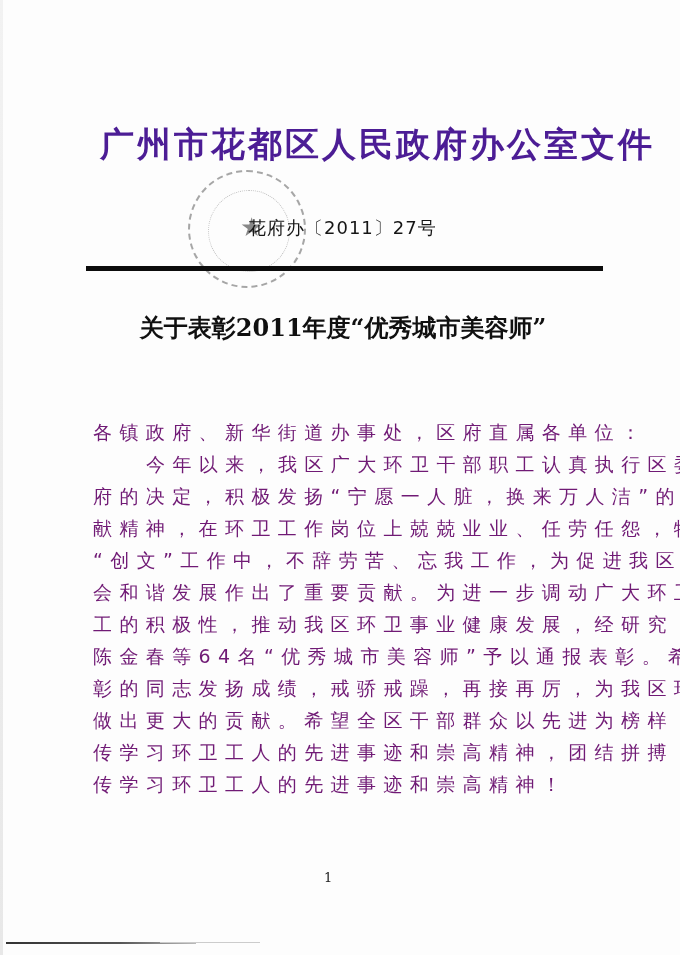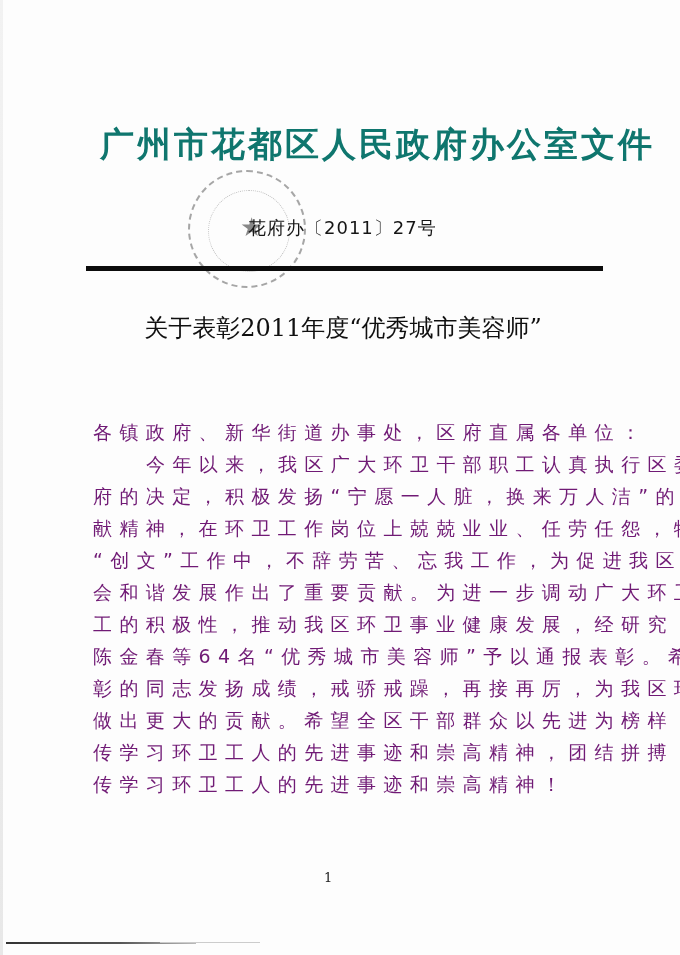--- a/index.html
+++ b/index.html
@@ -25,21 +25,21 @@
       position: absolute;
       left: 100px;
       top: 122px;
       width: 486px;
       text-align: left;
       font-family: "DejaVu Serif", "Liberation Serif", serif;
       font-weight: bold;
       font-size: 34px;
       letter-spacing: 3px;
       white-space: nowrap;
-      color: #0f766e;
+      color: #4c1d95;
     }
     .seal {
       position: absolute;
       left: 188px;
       top: 170px;
       width: 118px;
       height: 118px;
       border-radius: 50%;
       border: 2px dashed rgba(60,60,60,0.45);
       box-sizing: border-box;
@@ -77,20 +77,21 @@
     }
     .notice-title {
       position: absolute;
       left: 100px;
       top: 310px;
       width: 486px;
       text-align: center;
       font-size: 24px;
       line-height: 36px;
       color: #101010;
+      font-weight: bold;
     }
     .notice-title div { white-space: nowrap; }
     .body-text {
       position: absolute;
       left: 93px;
       top: 416px;
       width: 490px;
       font-family: "DejaVu Sans", "Liberation Sans", sans-serif;
       font-size: 19px;
       line-height: 32px;

